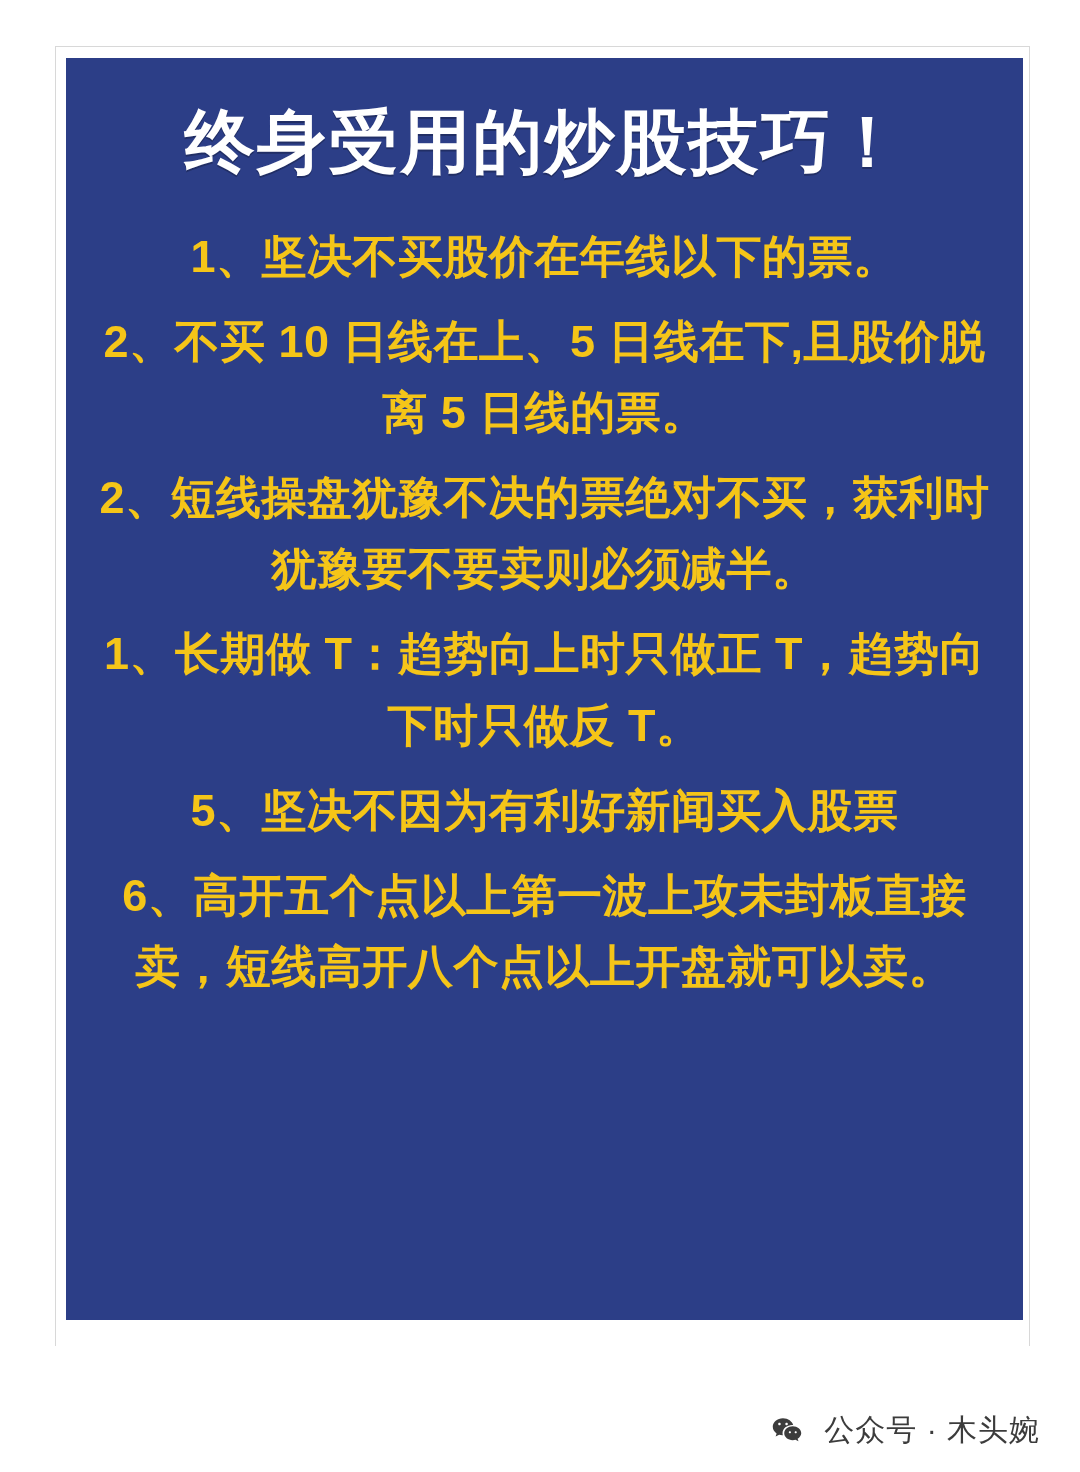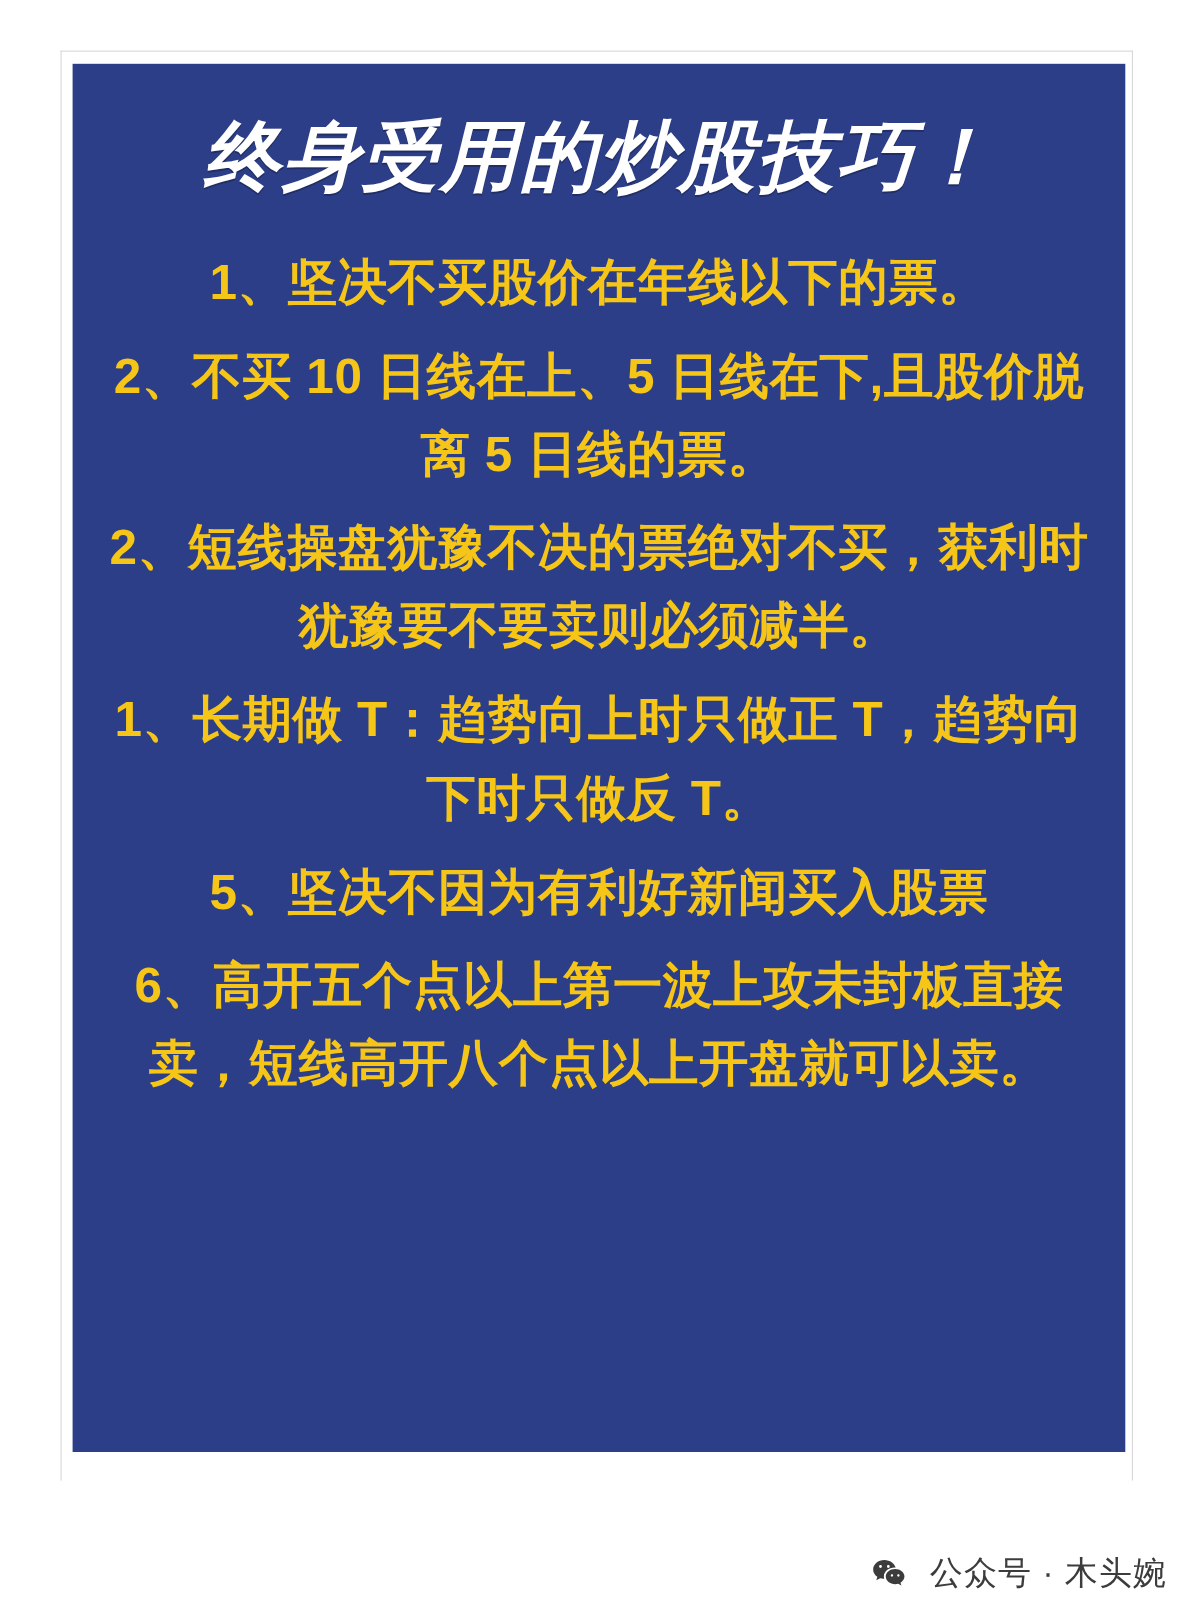--- a/index.html
+++ b/index.html
@@ -54,21 +54,20 @@
 
   .poster-title {
     color: #ffffff;
     font-size: 70px;
     font-weight: bold;
     text-align: center;
     letter-spacing: 2px;
     line-height: 1.1;
     margin: 0 0 40px 0;
     text-shadow: 0 2px 0 rgba(0,0,0,0.25);
-    font-style: italic;
   }
 
   .tips {
     margin: 0;
     padding: 0;
     list-style: none;
     text-align: center;
   }
 
   .tip {
@@ -84,21 +83,21 @@
   .footer {
     position: absolute;
     left: 0;
     top: 1380px;
     width: 1080px;
     height: 92px;
     background: #ffffff;
   }
   .wechat-tag {
     position: absolute;
-    right: 19px;
+    right: 40px;
     top: 1410px;
     display: flex;
     align-items: center;
     gap: 20px;
   }
   .wechat-icon {
     width: 34px;
     height: 34px;
     display: block;
   }

